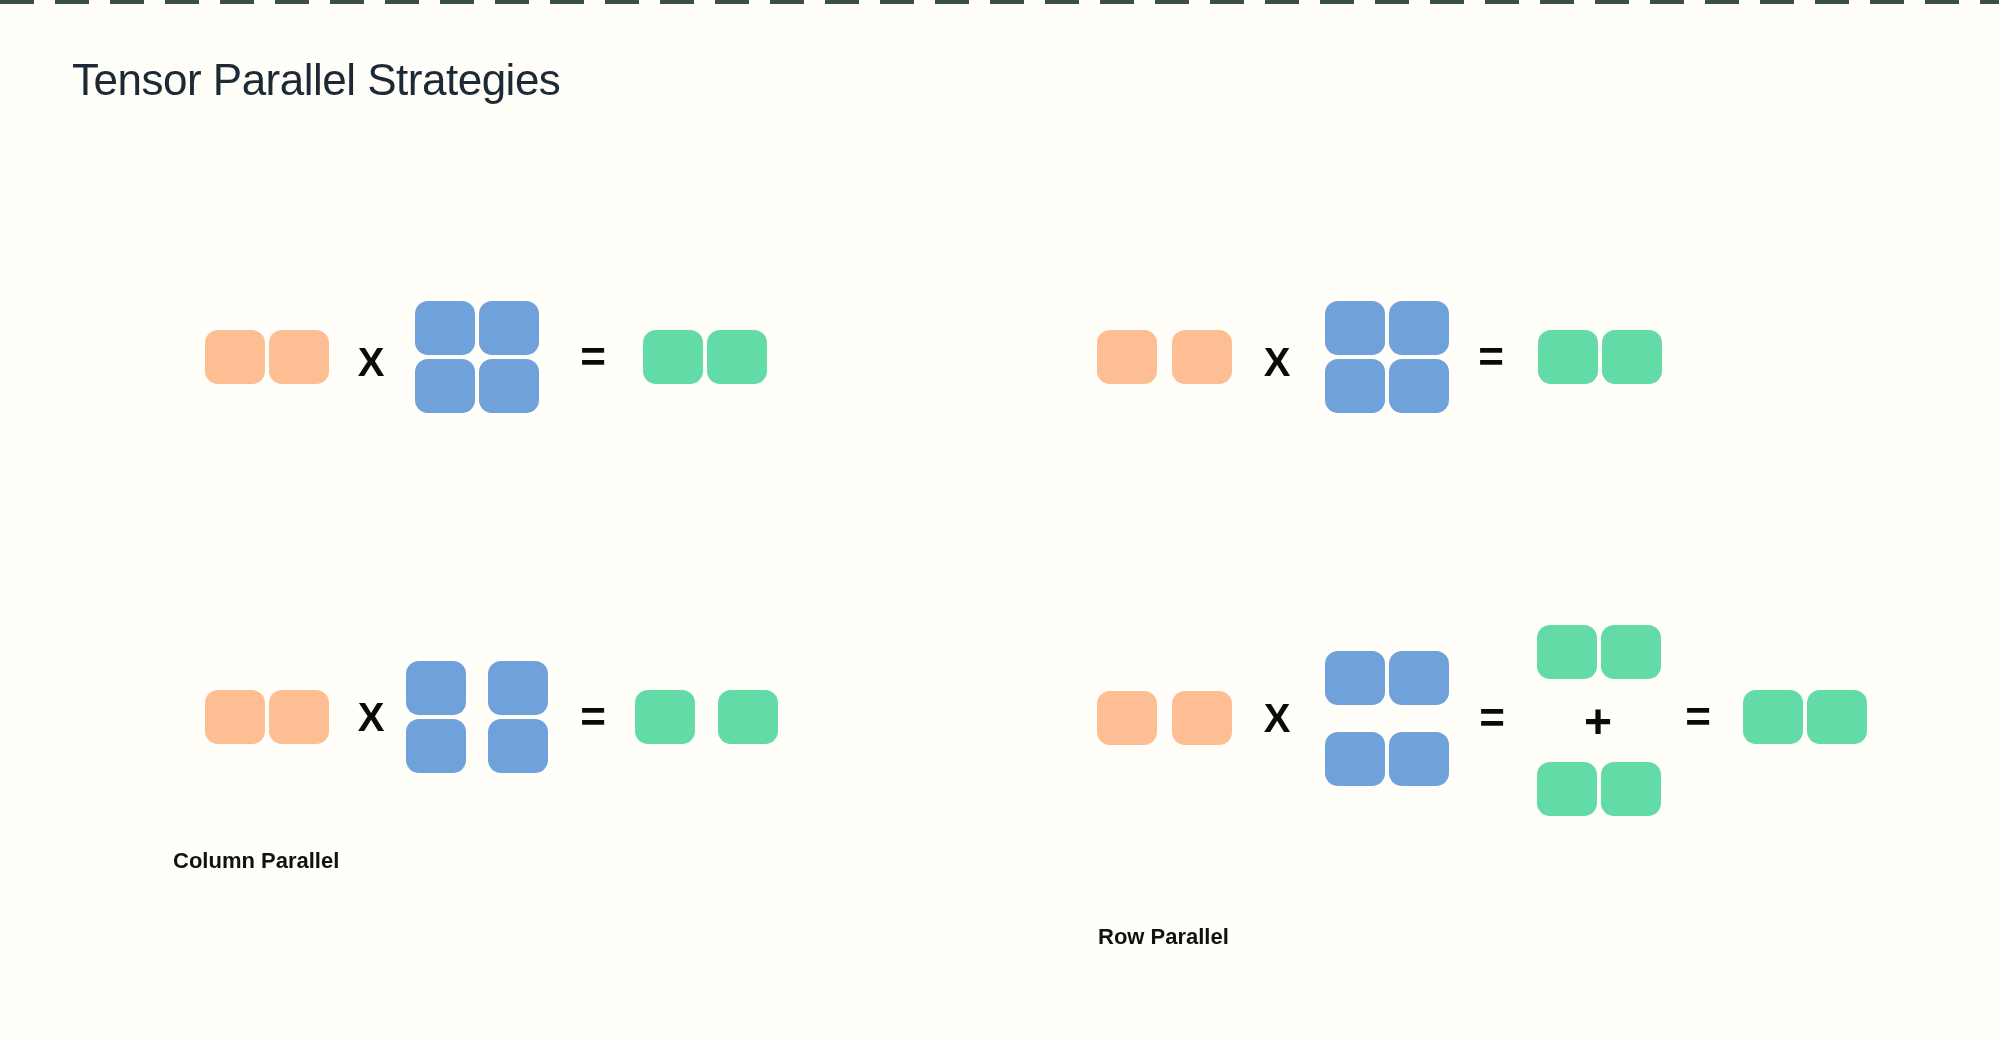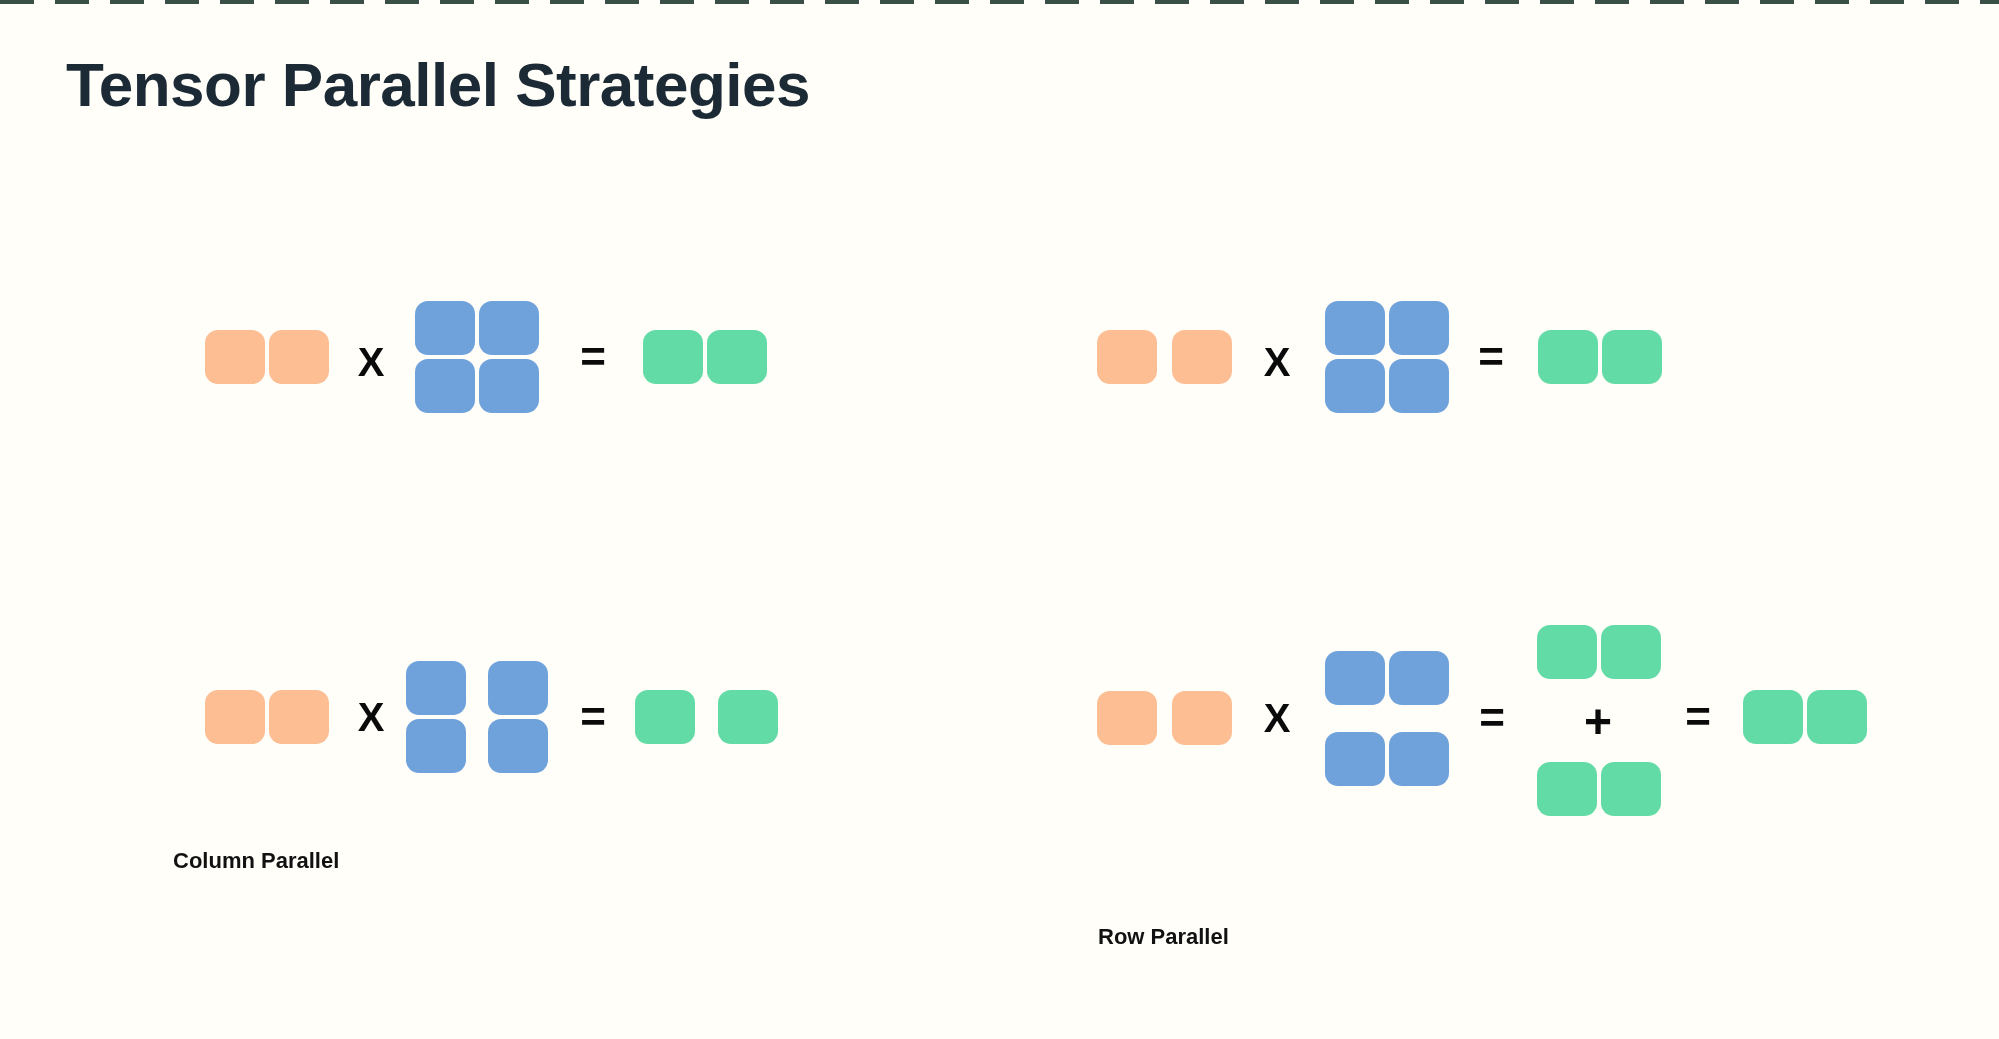--- a/index.html
+++ b/index.html
@@ -20,22 +20,22 @@
     position:relative;
   }
   .canvas{position:absolute;inset:0;}
   .top-squares{
     position:absolute;left:0;top:0;width:100%;height:4px;
     background:repeating-linear-gradient(to right,
       var(--color-top-border-squares) 0 34px,
       transparent 34px 55px);
   }
   .page-title{
-    position:absolute;left:66px;top:48px;margin:0;
-    font-size:62px;font-weight:700;line-height:1.2;
+    position:absolute;left:66px;top:48px;margin:6px;
+    font-size:44px;font-weight:400;line-height:1.2;
     color:var(--color-title-text);
     letter-spacing:-0.5px;
   }
   .blk{
     position:absolute;width:60px;height:54px;border-radius:13px;
   }
   .in{background:var(--color-input-block);}
   .wt{background:var(--color-weight-block);}
   .out{background:var(--color-output-block);}
   .op{

